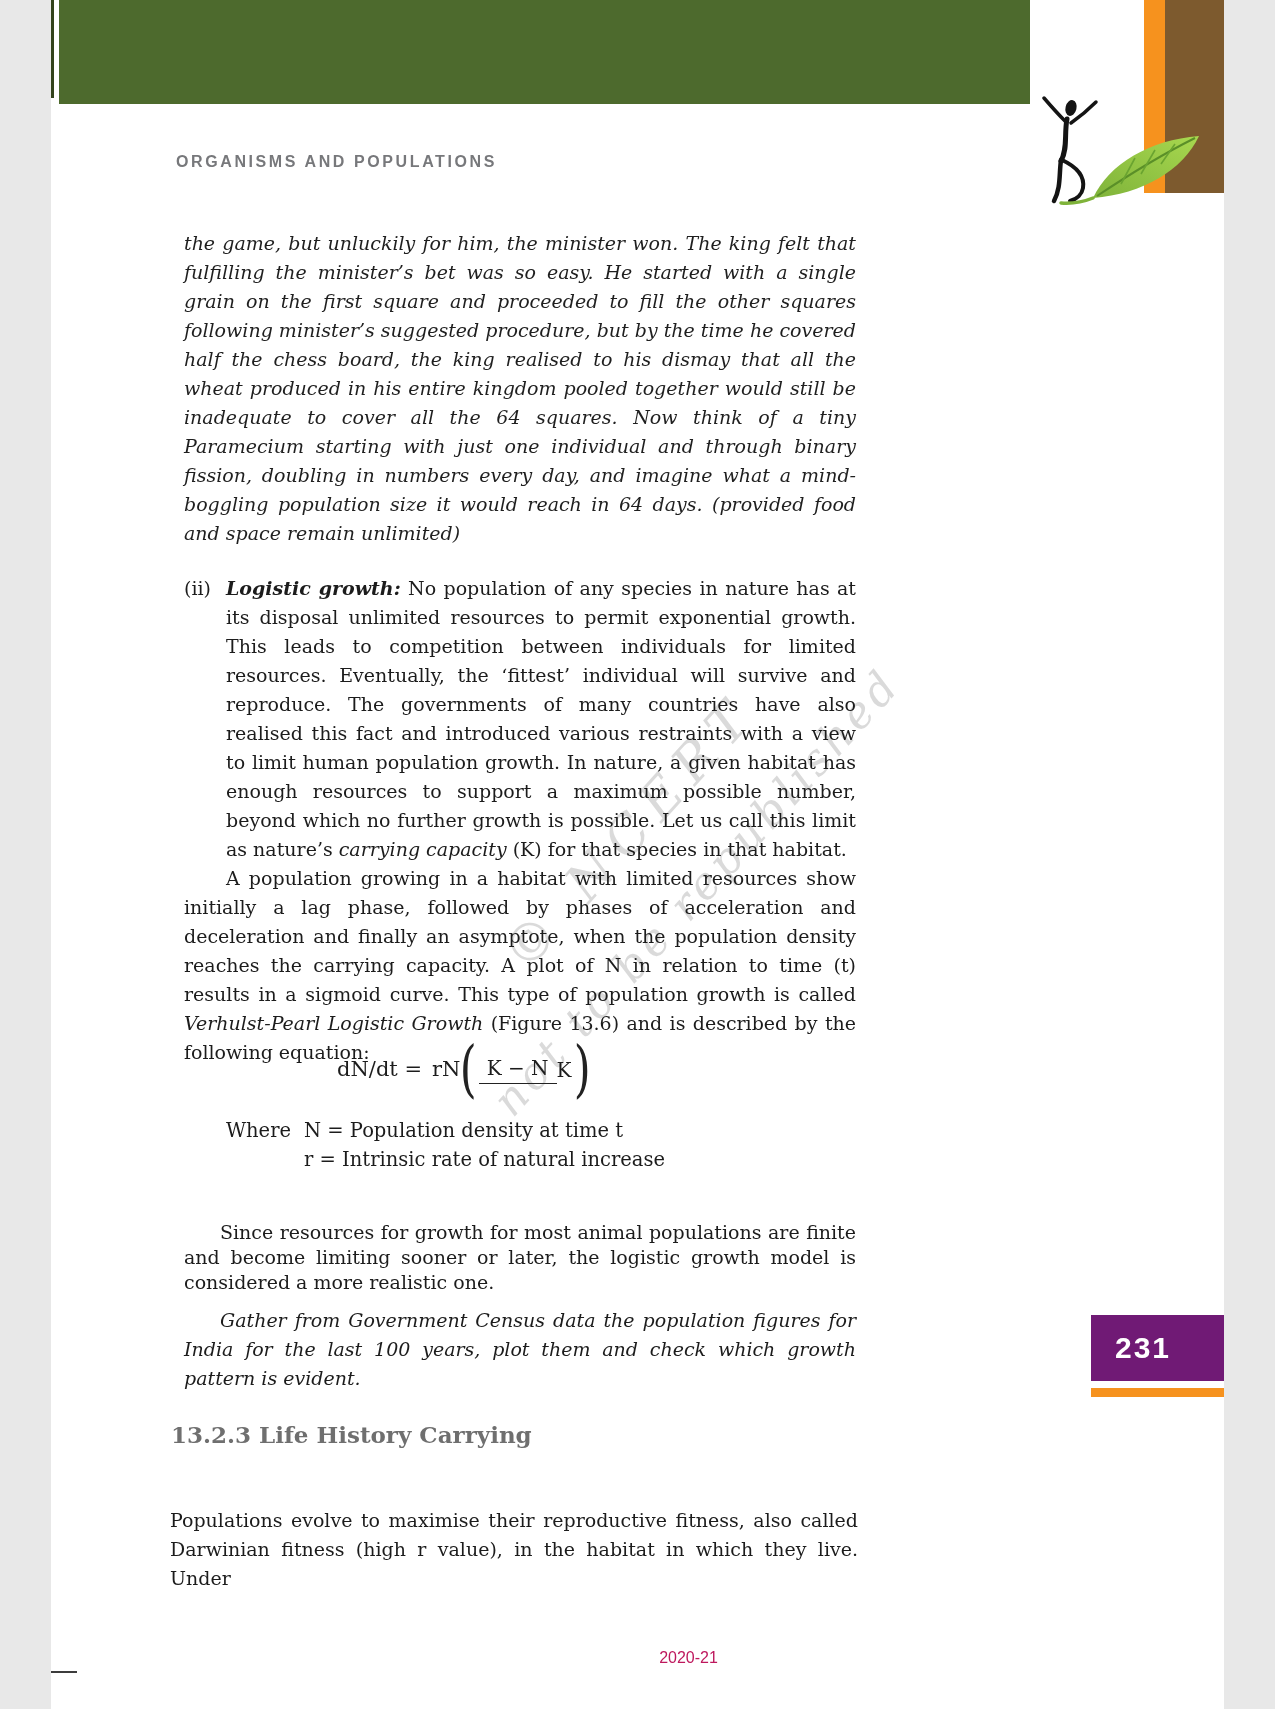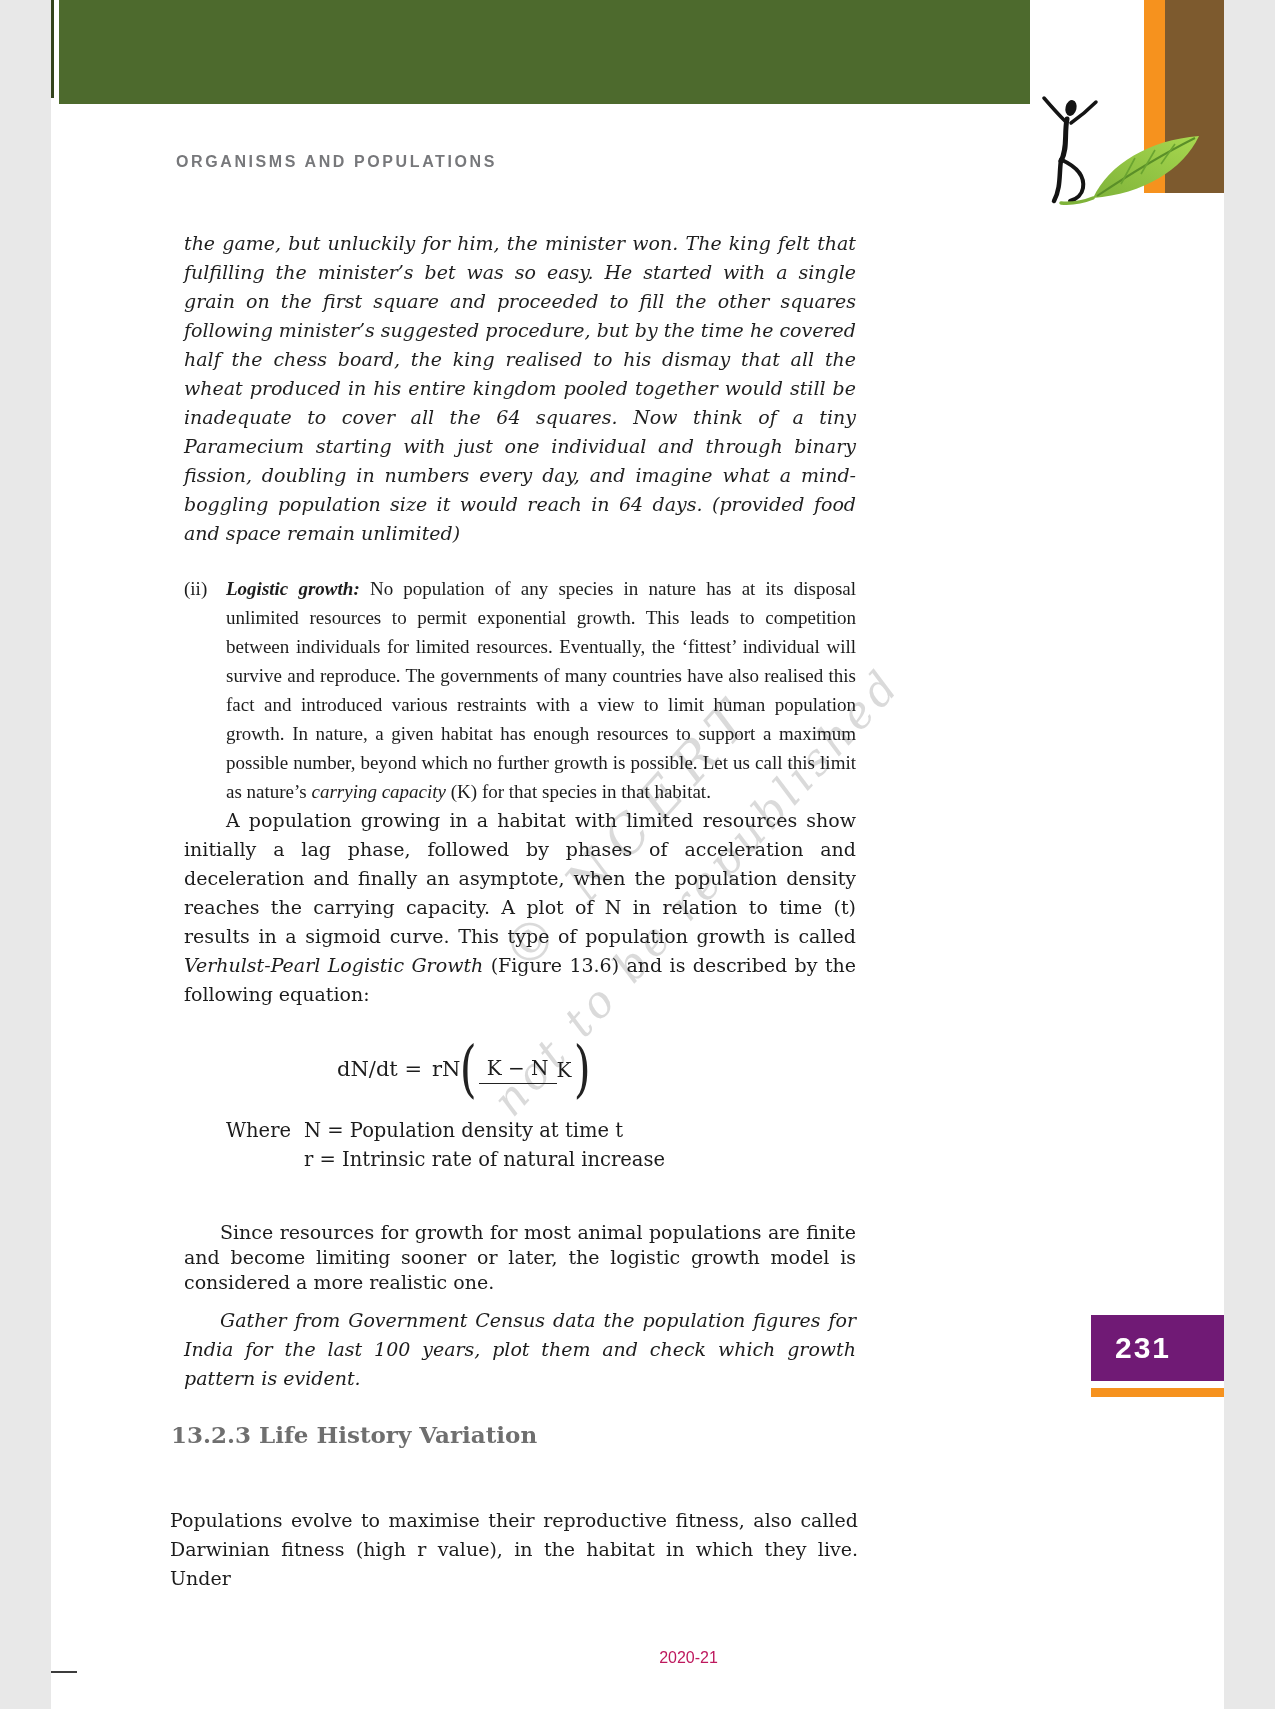--- a/index.html
+++ b/index.html
@@ -24,21 +24,21 @@
              transform:rotate(-48deg);color:#c7c7c7;opacity:.65;pointer-events:none;}
   .wm1{font-size:52px;letter-spacing:12px;font-style:italic;}
   .wm2{font-size:44px;letter-spacing:5px;font-style:italic;margin-top:34px;white-space:nowrap;}
 
   
   .col-upper{position:absolute;left:133px;top:17px;width:672px;z-index:2;}
   .col-upper p{margin:0;}
   .body-just{font-size:19px;line-height:29px;text-align:justify;}
   .p-intro{margin-top:212px !important;font-style:italic;font-size:19px;line-height:29px;
            text-align:justify;color:#1f1f1f;}
-  .item{position:relative;margin-top:26px;padding-left:42px;font-family:Liberation Serif, serif;}
+  .item{position:relative;margin-top:26px;padding-left:42px;}
   .item .marker{position:absolute;left:0;top:0;font-size:19px;line-height:29px;}
   .lead{font-weight:bold;font-style:italic;}
   .it{font-style:italic;}
   .p-a{text-indent:42px;}
 
   .equation{position:absolute;left:250px;top:1038px;display:flex;align-items:center;
             font-size:21px;z-index:2;margin-left:36px;}
   .eq-lhs{margin-right:10px;}
   .eq-coeff{margin-right:2px;}
   .paren{font-size:62px;font-weight:300;line-height:1;transform:scaleX(.7);color:#222;margin:0 -6px;}
@@ -145,21 +145,21 @@
   </div>
 
   <p class="p-since">Since resources for growth for most animal populations are finite and become limiting sooner or later, the logistic growth model is considered a more realistic one.</p>
   <p class="p-gather">Gather from Government Census data the population figures for India for the last 100 years, plot them and check which growth pattern is evident.</p>
 
   <div class="badge">
     <span>231</span>
   </div>
   <div class="badge-strip"></div>
 
-  <h2 class="section-heading">13.2.3 Life History Variation</h2>
+  <h2 class="section-heading">13.2.3 Life History Carrying</h2>
   <p class="p-final">Populations evolve to maximise their reproductive  fitness, also called Darwinian fitness (high r value), in the habitat in which they live.  Under</p>
 
   <div class="footer">2020-21</div>
 
   <div class="mark-bl-h"></div>
   <div class="mark-br-h"></div>
   <div class="mark-br-v"></div>
 
 </div>
 

